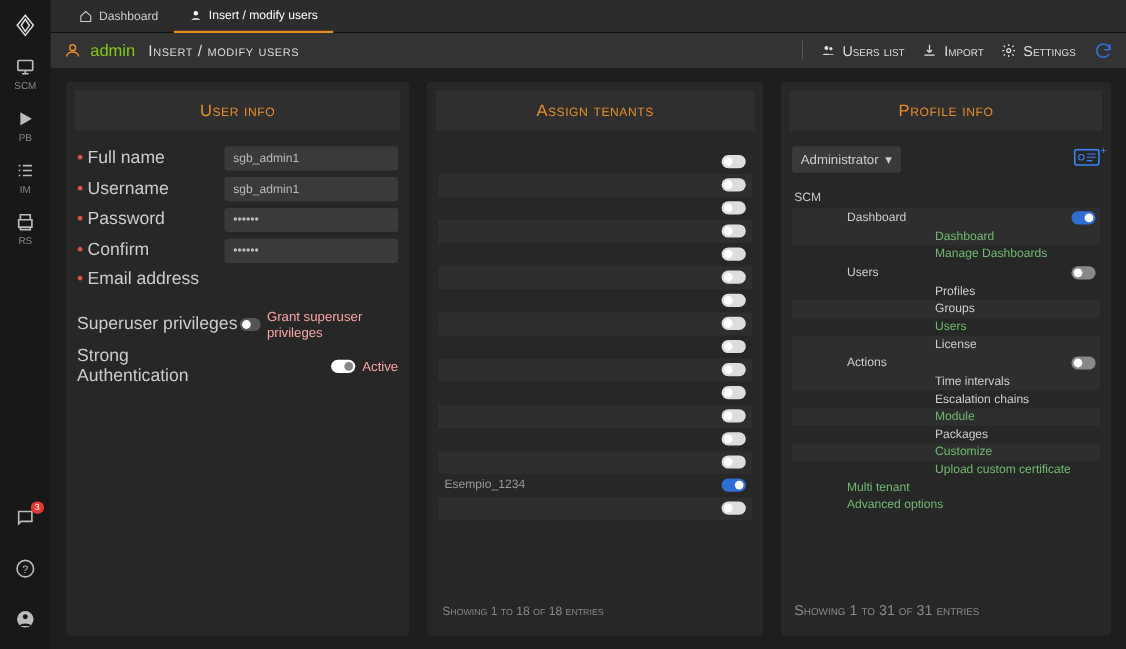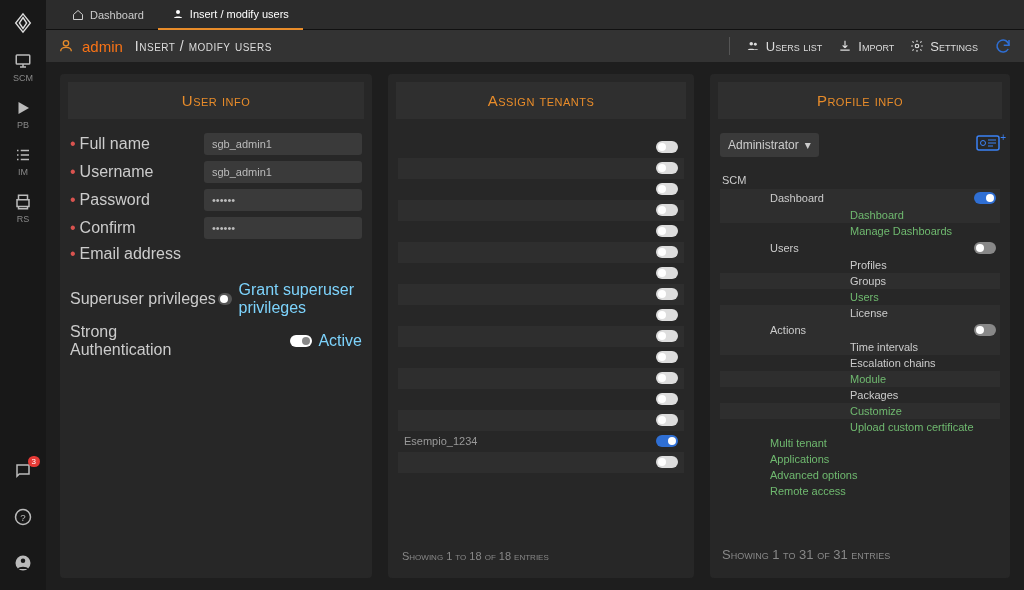--- a/index.html
+++ b/index.html
@@ -72,21 +72,21 @@
 
 
 .header {
   height: 32px;
   background: #333;
   display: flex;
   align-items: center;
   padding: 0 12px;
 }
 .header .user-ico { color:#e88c2a; margin-right:8px; width:16px; height:16px;}
-.header .username { color: #f97316; font-size: 15px; margin-right: 12px; }
+.header .username { color: #84cc16; font-size: 15px; margin-right: 12px; }
 .header .title { color: #ddd; font-variant: small-caps; font-size: 14px; letter-spacing:.5px; }
 .header-right { margin-left: auto; display: flex; align-items: center; gap: 16px; }
 .hbtn { display:flex; align-items:center; gap:6px; font-variant:small-caps; font-size:13px; color:#ddd; cursor:pointer; }
 .hbtn .icon { width:14px; height:14px;}
 .divider { width:1px; height:18px; background:#555;}
 .refresh-ico { color:#2f6fd4; width:18px; height:18px; cursor:pointer;}
 
 
 .content {
   flex:1;
@@ -136,21 +136,21 @@
 }
 .toggle::after {
   content:''; position:absolute; width:8px; height:8px; border-radius:50%;
   background:#fff; top:2px; right:2px;
 }
 .toggle.off { background:#555; }
 .toggle.off::after { left:2px; right:auto; }
 .toggle.on { background:#fff; }
 .toggle.on::after { background:#888; }
 .toggle.blue { background:#2f6fd4; }
-.toggle-label { margin-left:6px; font-size:16px; color:#7dd3fc;}
+.toggle-label { margin-left:6px; font-size:12px; color:#fca5a5;}
 .form-spacer { height:12px; }
 
 
 .tenant-head {
   display:flex; justify-content:space-between;
   font-variant:small-caps; font-size:11px; color:#aaa;
   padding: 0 4px 4px;
   border-bottom: 2px solid #e88c2a;
 }
 .tenant-list { flex:1; overflow-y:auto; margin-top:4px;}
@@ -510,22 +510,20 @@
               <div class="pt-page-row">
                 <span class="pt-page">Packages</span>
               </div>
               <div class="pt-page-row odd">
                 <span class="pt-page green">Customize</span>
               </div>
               <div class="pt-page-row">
                 <span class="pt-page green">Upload custom certificate</span>
               </div>
               <div class="pt-additional">Multi tenant</div>
-              <div class="pt-additional">Applications</div>
               <div class="pt-additional">Advanced options</div>
-              <div class="pt-additional">Remote access</div>
             </div>
           <div class="profile-footer">Showing 1 to 31 of 31 entries</div>
         </div>
       </div>
     </div>
   </div>
 </div>
 
 </body></html>

